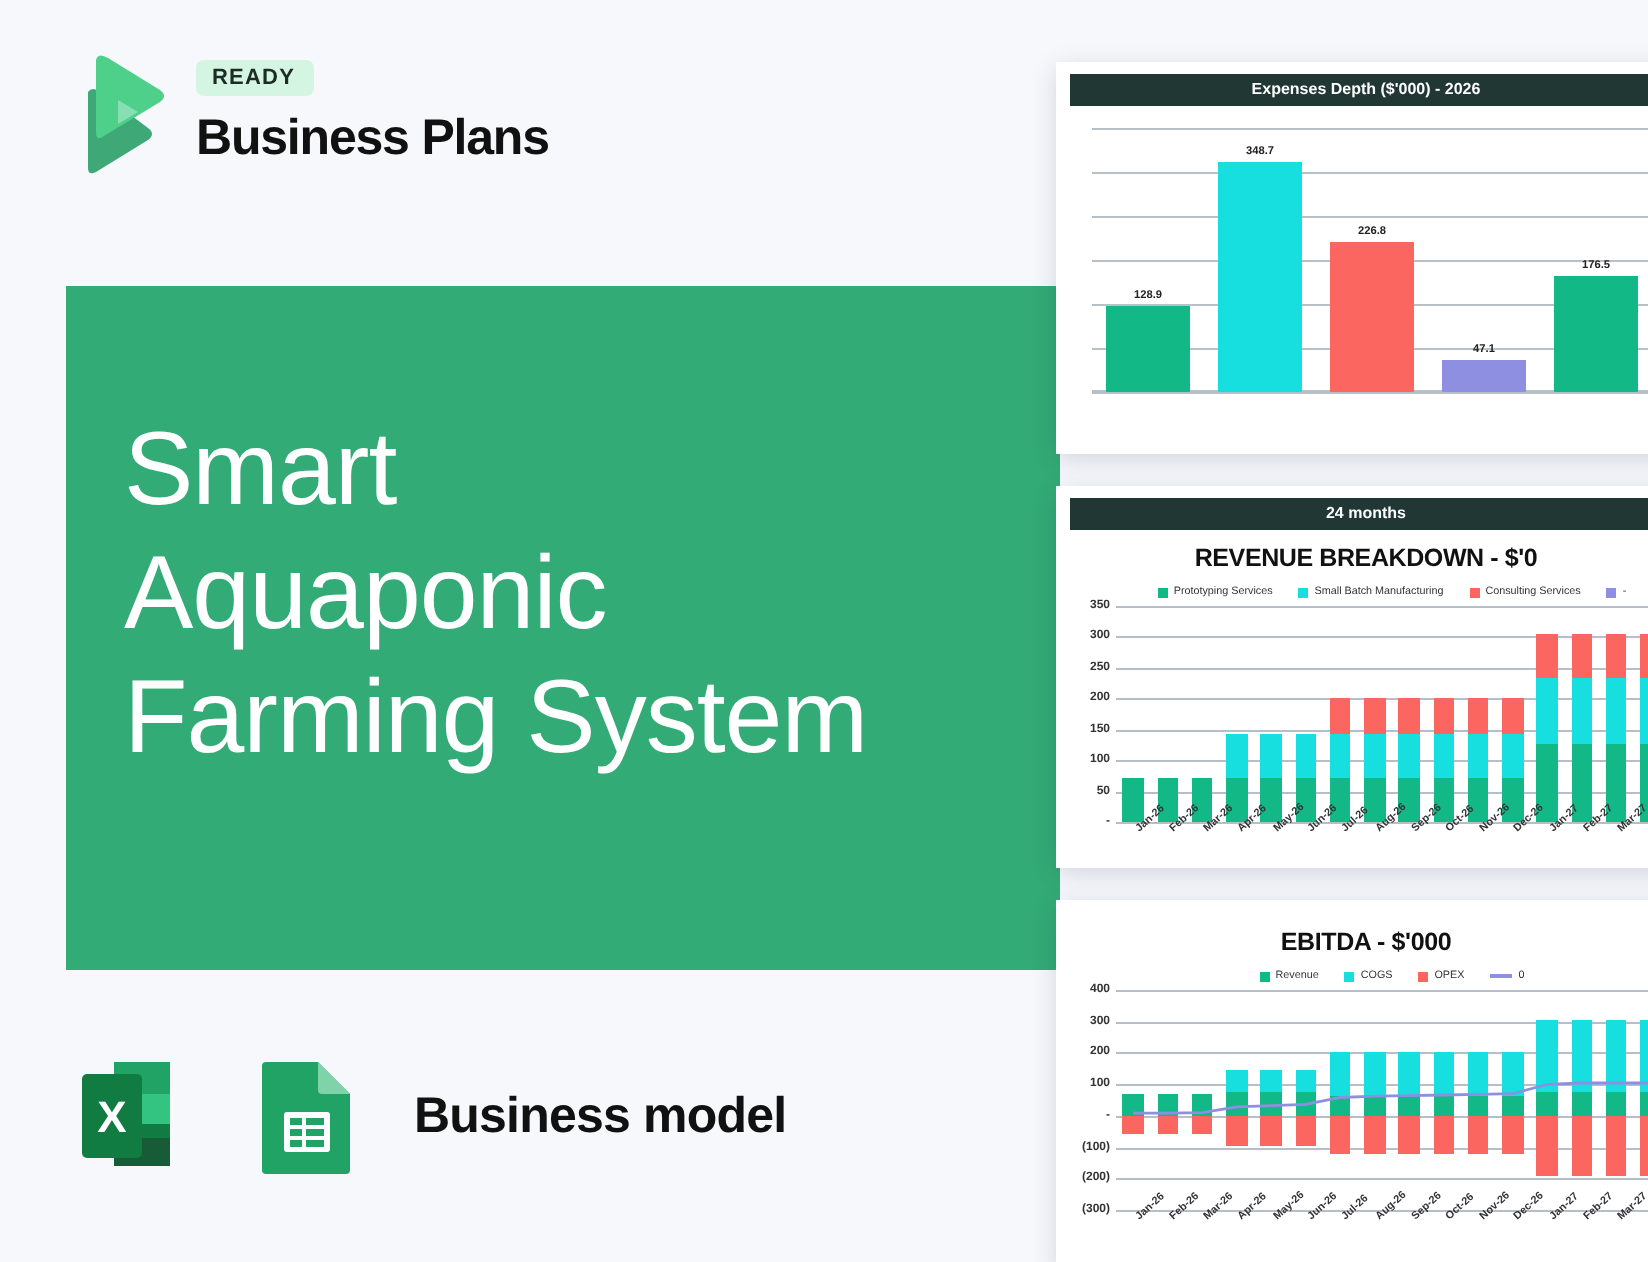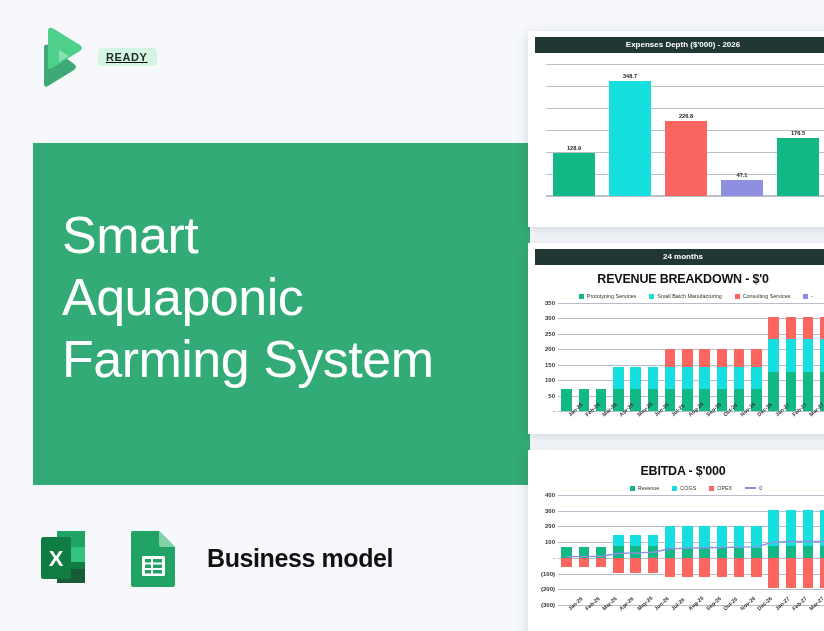--- a/index.html
+++ b/index.html
@@ -6,21 +6,21 @@
   html,body { width:824px; height:631px; overflow:hidden; }
   body {
     font-family:"Liberation Sans", sans-serif;
     background:#f6f8fc;
     position:relative;
   }
 
   
   .brand { position:absolute; left:28px; top:26px; display:flex; align-items:center; gap:14px; }
   .logo-mark { width:56px; height:62px; position:relative; flex:none; }
-  .brand-text { display:flex; flex-direction:column; gap:7px;text-decoration:underline; }
+  .brand-text { display:flex; flex-direction:column; gap:7px; }
   .ready-badge {
     display:inline-block; align-self:flex-start;
     background:#d5f5e3; color:#1d2b27;
     font-size:11px; font-weight:700; letter-spacing:.6px;
     padding:3px 9px 3px 8px; border-radius:4px;
   }
   .brand-name { font-size:25px; font-weight:700; color:#111; letter-spacing:-.6px; }
 
   
   .title-panel {
@@ -100,20 +100,21 @@
 <div class="brand">
   <div class="logo-mark">
     <svg viewBox="0 0 56 62" width="56" height="62" aria-hidden="true">
       <path d="M16 20 L16 58 Q16 62 20 60 L46 44 Q50 41 46 38 L22 20 Q18 17 16 20 Z" fill="#3fa877"></path>
       <path d="M20 4 L20 40 Q20 45 24 42 L52 25 Q56 22 52 19 L26 3 Q21 0 20 4 Z" fill="#4fd08a"></path>
       <path d="M31 24 L31 36 L41 30 Z" fill="#8fe3b8" opacity=".85"></path>
     </svg>
   </div>
   <div class="brand-text">
     <span class="ready-badge">READY</span>
+    <span class="brand-name">Business Plans</span>
   </div>
 </div>
 
 <div class="title-panel">
   <div class="title-text">Smart
 Aquaponic
 Farming System</div>
 </div>
 
 <div class="footer-row">

